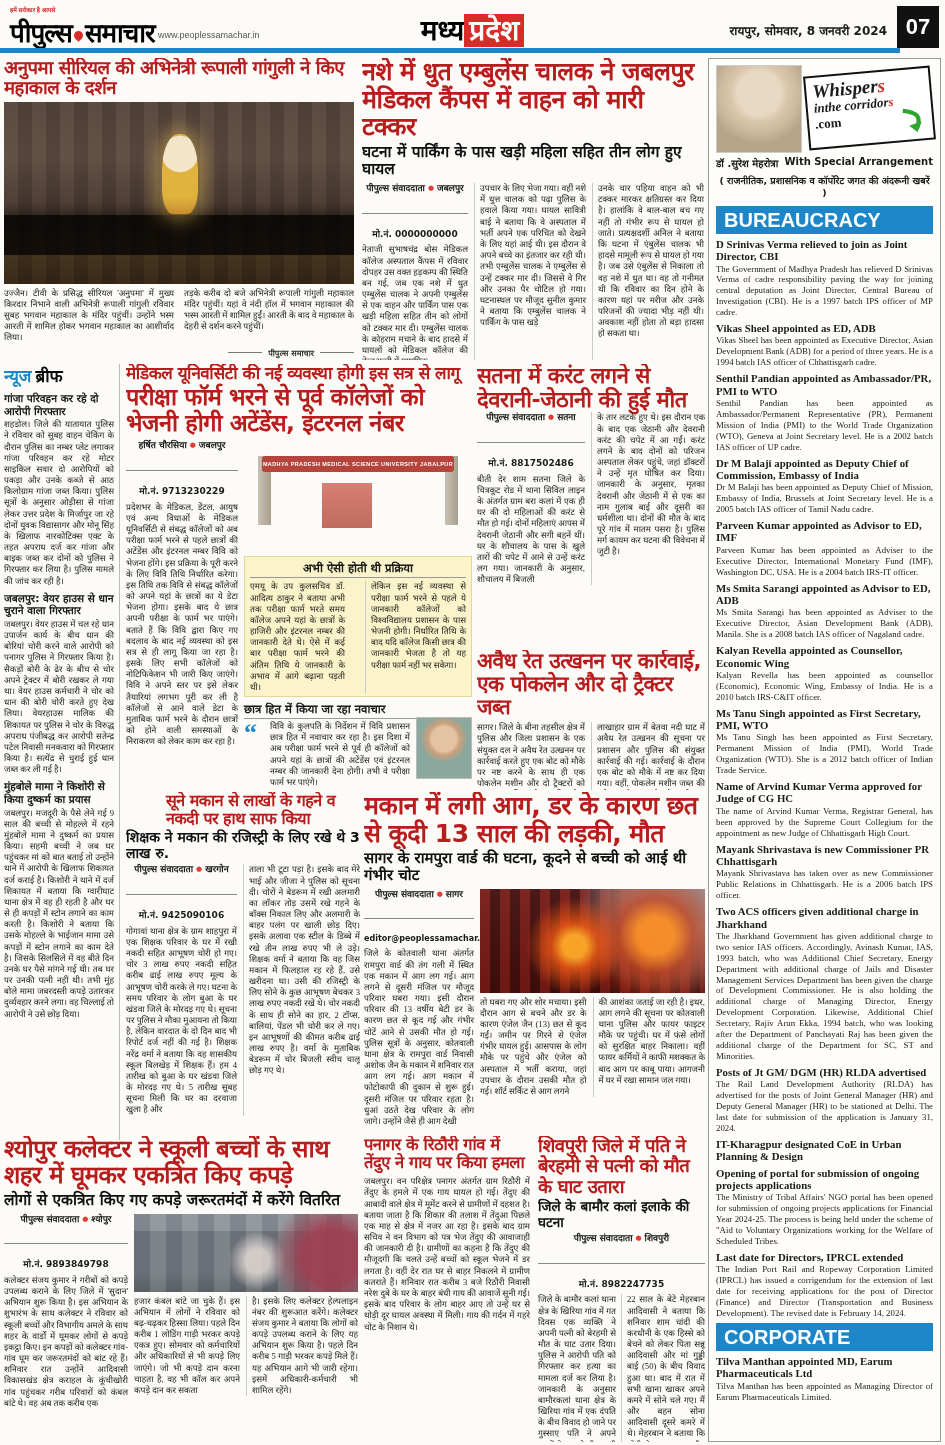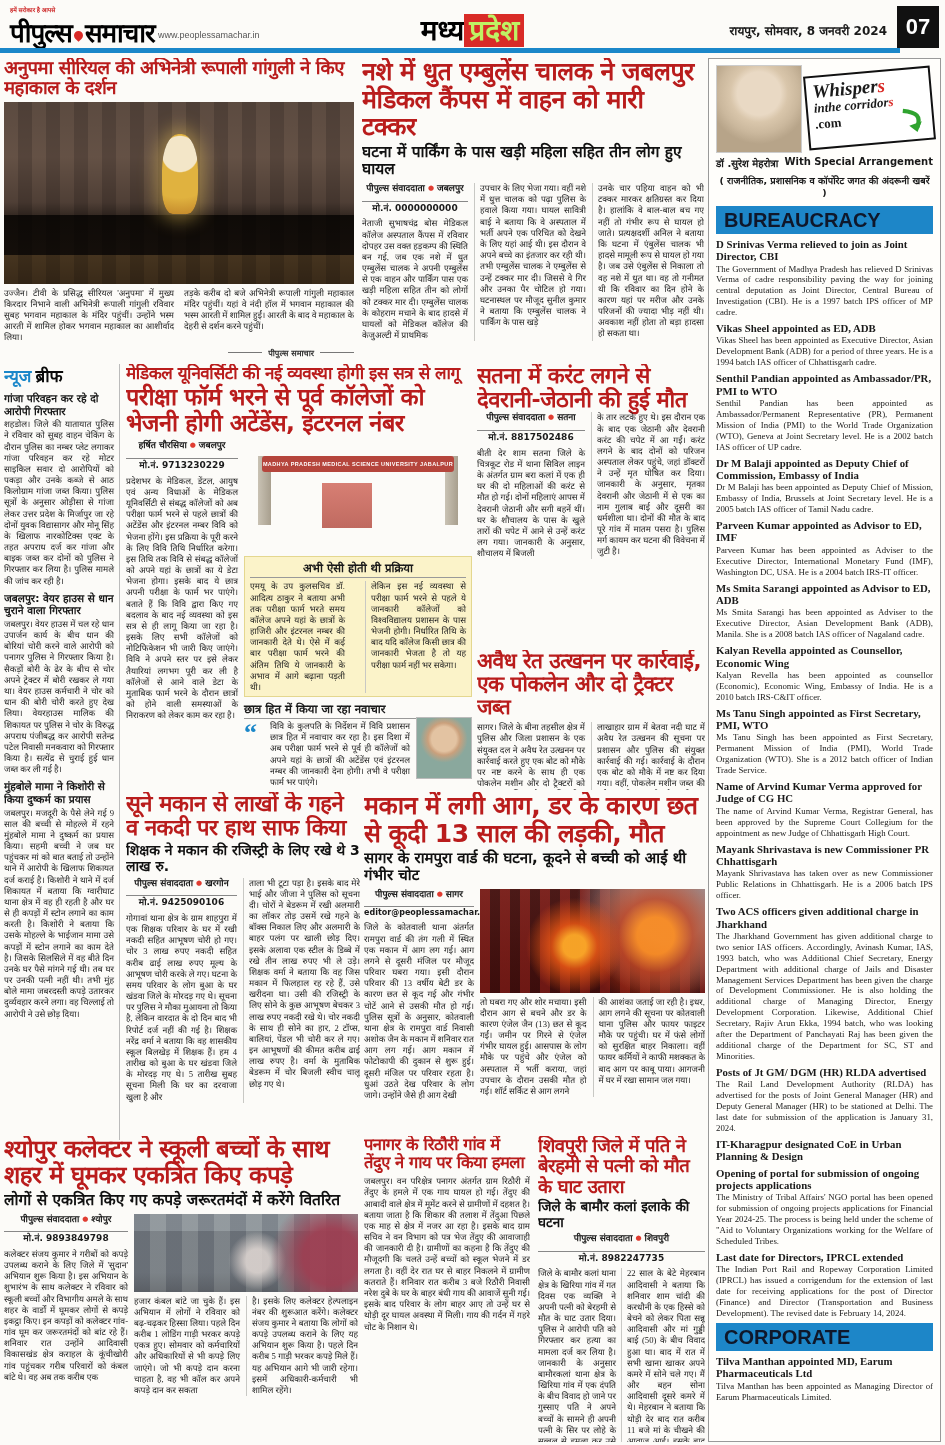--- a/index.html
+++ b/index.html
@@ -12,34 +12,34 @@
   .masthead { position:absolute; left:0; top:0; width:945px; height:56px; }
   .mast-logo-wrap { position:absolute; left:10px; top:6px; }
   .mast-tagline { font-size:6px; color:#c22; font-weight:bold; font-family:"Liberation Sans",sans-serif; }
   .mast-logo { font-size:26px; font-weight:bold; letter-spacing:-1px; color:#000;
                font-family:"DejaVu Sans", sans-serif; }
   .mast-pin { display:inline-block; width:9px; height:9px; border-radius:50% 50% 50% 0;
               background:#d92b27; transform:rotate(-45deg); margin:0 2px 2px 2px; }
   .mast-site { font-size:9px; color:#555; font-family:"Liberation Sans",sans-serif; position:absolute; left:158px; top:30px; width:130px;}
   .mast-center { position:absolute; left:0; right:0; top:10px; text-align:center; }
   .mast-center .b1 { font-size:28px; font-weight:bold; color:#000; font-family:"DejaVu Sans",sans-serif;}
-  .mast-center .b2 { font-size:28px; font-weight:bold; color:#bef264; background:#d92b27; padding:0 5px;
+  .mast-center .b2 { font-size:28px; font-weight:bold; color:#ffffff; background:#d92b27; padding:0 5px;
                      font-family:"DejaVu Sans",sans-serif;}
   .mast-date { position:absolute; right:58px; top:22px; font-size:12px; font-weight:bold;
                font-family:"DejaVu Sans",sans-serif; }
   .mast-page { position:absolute; right:6px; top:6px; width:42px; height:42px; background:#111;
                color:#fff; font:bold 22px/42px "Liberation Sans",sans-serif; text-align:center; }
   .mast-rule { position:absolute; left:0; top:48px; width:900px; height:5px; background:#1b87c9; }
 
   
   .art { position:absolute; overflow:hidden; }
   .hl  { font-family:"DejaVu Sans",sans-serif; font-weight:bold; color:#b91c1c; line-height:1.1; letter-spacing:-0.5px;}
   .sub { font-family:"DejaVu Sans",sans-serif; font-weight:bold; color:#111; line-height:1.15; }
   .byline { font:bold 9px/1.3 "DejaVu Sans",sans-serif; text-align:center; border-bottom:1px solid #888;
-            padding-bottom:6px; margin-bottom:0; }
+            padding-bottom:18px; margin-bottom:14px; }
   .dot::before { content:"\25CF"; color:#e03c31; font-size:7px; margin:0 3px; vertical-align:1px; }
   .phone { font:bold 9px/1.4 "DejaVu Sans",sans-serif; text-align:center; margin-bottom:4px; }
   .bcol { font-size:8.6px; line-height:1.3; text-align:justify; }
   .vr { border-left:1px solid #c8c8c4; padding-left:5px; }
   .cols { display:flex; }
   .photo { position:relative; overflow:hidden; }
 
   
   #art-mahakal .photo { width:100%; height:182px; margin-top:3px;
       background:
@@ -67,21 +67,21 @@
       border:1px solid #ccc; } 
   .wh-box { flex:1; border:2px solid #111; background:#fff; transform:rotate(-5deg); margin-top:6px;
             padding:4px 6px; height:74px; position:relative;}
   .wh-l1 { font:italic bold 19px/1 "Liberation Serif",serif; }
   .wh-l2 { font:italic bold 13px/1.2 "Liberation Serif",serif; }
   .wh-l3 { font:bold 13px/1.2 "Liberation Serif",serif; }
   .wh-red { color:#d92b27; }
   .wh-arrow { position:absolute; right:8px; bottom:2px; }
   .wh-cap { display:flex; justify-content:space-between; font:bold 10px "DejaVu Sans",sans-serif; margin-top:3px;}
   .wh-tag { font:bold 9.5px/1.3 "DejaVu Sans",sans-serif; text-align:center; margin:5px 0 6px 0; }
-  .banner { background:#1d86c8; color:#0f172a; font:bold 20px/1.3 "Liberation Sans",sans-serif;
+  .banner { background:#1d86c8; color:#ffffff; font:bold 20px/1.3 "Liberation Sans",sans-serif;
             padding:1px 8px; margin:4px 0 3px 0; }
   .en-h { font:bold 10.8px/1.15 "Liberation Serif",serif; margin-top:4px; }
   .en-b { font-size:8.8px; line-height:1.24; text-align:justify; margin-top:1px; }
 
   
   #art-medical .photo { width:100%; height:112px;
       background: linear-gradient(180deg,#b9d7ec 0 45%, #cfe2ef 45% 55%, #d99: 0), 
                   linear-gradient(180deg,#b9d7ec 0 52%, #e8e3d8 52% 78%, #b7c49a 78% 88%, #9fb37f 88% 100%);}
   .gate-bar { position:absolute; left:8%; top:14%; width:84%; height:16px; background:#b5453c; border-radius:3px;
               color:#fff; font:bold 5.5px/16px "Liberation Sans",sans-serif; text-align:center; letter-spacing:.4px;}
@@ -227,21 +227,21 @@
 
   <article class="art" id="art-sand" style="left:477px;top:650px;width:228px;height:140px;">
     <h1 class="hl" style="font-size:21px;">अवैध रेत उत्खनन पर कार्रवाई, एक पोकलेन और दो ट्रैक्टर जब्त</h1>
     <div class="cols" style="gap:6px;margin-top:3px;">
       <div class="bcol" style="flex:1;">सागर। जिले के बीना तहसील क्षेत्र में पुलिस और जिला प्रशासन के एक संयुक्त दल ने अवैध रेत उत्खनन पर कार्रवाई करते हुए एक बोट को मौके पर नष्ट करने के साथ ही एक पोकलेन मशीन और दो ट्रैक्टरों को जब्त कर लिया है। आधिकारिक सूत्रों ने आज बताया कि बीना तहसील के</div>
       <div class="bcol vr" style="flex:1;">लाखाहार ग्राम में बेतवा नदी घाट में अवैध रेत उत्खनन की सूचना पर प्रशासन और पुलिस की संयुक्त कार्रवाई की गई। कार्रवाई के दौरान एक बोट को मौके में नष्ट कर दिया गया। वहीं, पोकलेन मशीन जब्त की गई तथा ट्रैक्टर अवैध रेत परिवहन करते हुए पाए जाने पर जब्त किए गए।</div>
     </div>
   </article>
 
   <article class="art" id="art-theft" style="left:126px;top:792px;width:234px;height:342px;">
-    <h1 class="hl" style="font-size:22px;">सूने मकान से लाखों के गहने व नकदी पर हाथ साफ किया</h1>
+    <h1 class="hl" style="font-size:16px;margin-left:40px;">सूने मकान से लाखों के गहने व नकदी पर हाथ साफ किया</h1>
     <h2 class="sub" style="font-size:14px;margin:2px 0 3px 0;">शिक्षक ने मकान की रजिस्ट्री के लिए रखे थे 3 लाख रु.</h2>
     <div class="cols" style="gap:6px;">
       <div style="flex:1;">
         <div class="byline"><span>पीपुल्स संवाददाता</span><span class="dot"></span><span>खरगोन</span></div>
         <div class="phone">मो.नं. 9425090106</div>
         <div class="bcol">गोगावां थाना क्षेत्र के ग्राम शाहपुरा में एक शिक्षक परिवार के घर में रखी नकदी सहित आभूषण चोरी हो गए। चोर 3 लाख रुपए नकदी सहित करीब ढाई लाख रुपए मूल्य के आभूषण चोरी करके ले गए। घटना के समय परिवार के लोग बुआ के घर खंडवा जिले के मोरदड़ गए थे। सूचना पर पुलिस ने मौका मुआयना तो किया है, लेकिन वारदात के दो दिन बाद भी रिपोर्ट दर्ज नहीं की गई है। शिक्षक नरेंद्र वर्मा ने बताया कि वह शासकीय स्कूल बिलखेड़ में शिक्षक हैं। हम 4 तारीख को बुआ के घर खंडवा जिले के मोरदड़ गए थे। 5 तारीख सुबह सूचना मिली कि घर का दरवाजा खुला है और</div>
       </div>
       <div class="bcol vr" style="flex:1;">ताला भी टूटा पड़ा है। इसके बाद मेरे भाई और जीजा ने पुलिस को सूचना दी। चोरों ने बेडरूम में रखी अलमारी का लॉकर तोड़ उसमें रखे गहने के बॉक्स निकाल लिए और अलमारी के बाहर पलंग पर खाली छोड़ दिए। इसके अलावा एक स्टील के डिब्बे में रखे तीन लाख रुपए भी ले उड़े। शिक्षक वर्मा ने बताया कि वह जिस मकान में फिलहाल रह रहे हैं, उसे खरीदना था। उसी की रजिस्ट्री के लिए सोने के कुछ आभूषण बेचकर 3 लाख रुपए नकदी रखे थे। चोर नकदी के साथ ही सोने का हार, 2 टॉप्स, बालियां, पेंडल भी चोरी कर ले गए। इन आभूषणों की कीमत करीब ढाई लाख रुपए है। वर्मा के मुताबिक बेडरूम में चोर बिजली स्वीच चालू छोड़ गए थे।</div>
     </div>
   </article>

